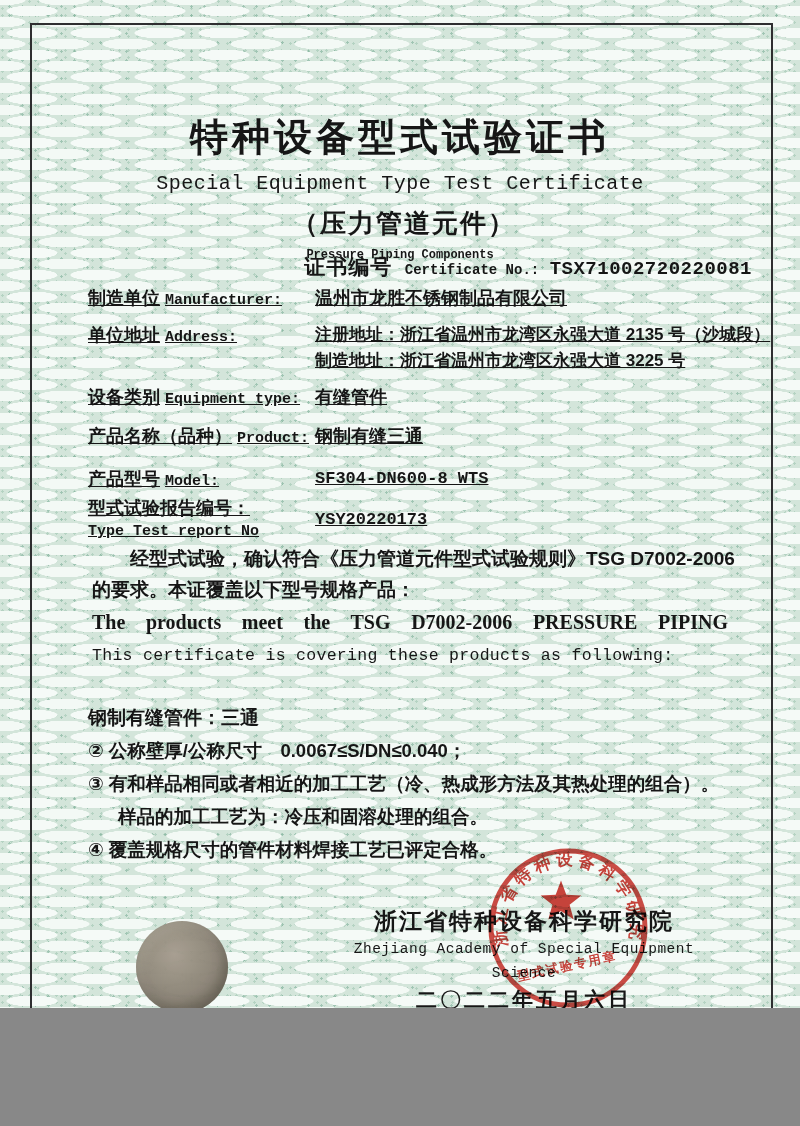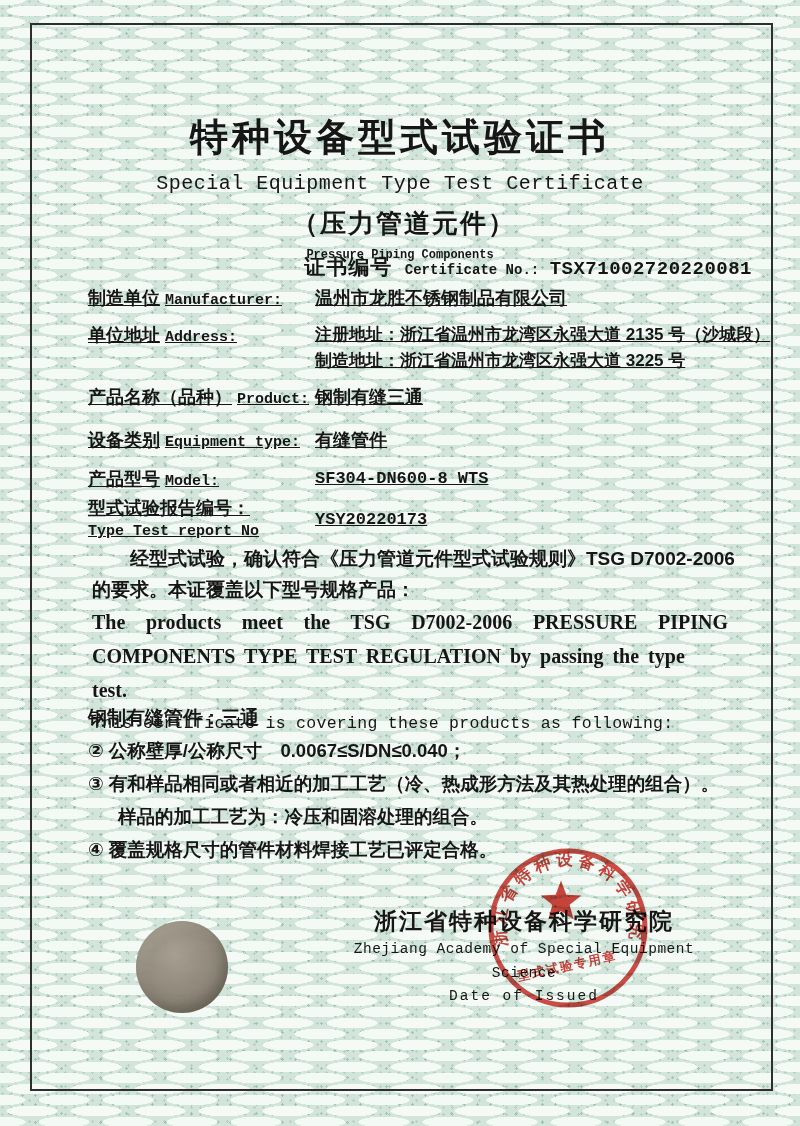--- a/index.html
+++ b/index.html
@@ -1,18 +1,18 @@
 <!DOCTYPE html>
 <html><head>
 <meta charset="utf-8">
 <style>
   html,body{margin:0;padding:0;background:#888;}
   .page{
     position:relative;
-    width:800px;height:1126px;
+    width:800px;height:1008px;
     margin:0 auto;
     overflow:hidden;
     color:#161616;
     font-family:"Liberation Sans","DejaVu Sans",sans-serif;
     background-color:#d3e5da;
     background-image:
       radial-gradient(ellipse 26px 5.5px at 50% 50%, #f5faf7 96%, rgba(245,250,247,0) 100%),
       radial-gradient(ellipse 26px 5.5px at 50% 50%, #f3f9f5 96%, rgba(243,249,245,0) 100%),
       radial-gradient(circle 1.4px at 50% 50%, rgba(110,165,140,.5) 95%, transparent 100%),
       radial-gradient(circle 1.1px at 50% 50%, rgba(130,180,155,.38) 95%, transparent 100%);
@@ -123,32 +123,32 @@
     <div class="frow row-address">
       <div class="flabel">
         <span>单位地址</span><span class="en mono">Address:</span>
       </div>
       <div class="fvalue">
         <div class="addr-line">注册地址：浙江省温州市龙湾区永强大道 2135 号（沙城段）</div>
         <div class="addr-line">制造地址：浙江省温州市龙湾区永强大道 3225 号</div>
       </div>
     </div>
 
+    <div class="frow row-equipment">
+      <div class="flabel">
+        <span>设备类别</span><span class="en mono">Equipment type:</span>
+      </div>
+      <div class="fvalue">有缝管件</div>
+    </div>
+
     <div class="frow row-product">
       <div class="flabel">
         <span>产品名称（品种）</span><span class="en mono">Product:</span>
       </div>
       <div class="fvalue">钢制有缝三通</div>
-    </div>
-
-    <div class="frow row-equipment">
-      <div class="flabel">
-        <span>设备类别</span><span class="en mono">Equipment type:</span>
-      </div>
-      <div class="fvalue">有缝管件</div>
     </div>
 
     <div class="frow row-model">
       <div class="flabel">
         <span>产品型号</span><span class="en mono">Model:</span>
       </div>
       <div class="fvalue mono">SF304-DN600-8 WTS</div>
     </div>
 
     <div class="frow row-report">
@@ -157,36 +157,36 @@
       </div>
       <div class="fvalue mono">YSY20220173</div>
     </div>
 
   </section>
 
   <section class="statement">
     <div class="st-cn indent">经型式试验，确认符合《压力管道元件型式试验规则》TSG D7002-2006</div>
     <div class="st-cn">的要求。本证覆盖以下型号规格产品：</div>
     <div class="st-en-b serif just">The products meet the TSG D7002-2006 PRESSURE PIPING</div>
-    <div class="st-en-b serif sp">COMPONENTS TYPE TEST REGULATION by passing the type test.</div>
     <div class="st-en-m mono">This certificate is covering these products as following:</div>
   </section>
 
   <section class="products">
     <div class="p-head">钢制有缝管件：三通</div>
     <ul class="p-list">
       <li>② 公称壁厚/公称尺寸　0.0067≤S/DN≤0.040；</li>
       <li>③ 有和样品相同或者相近的加工工艺（冷、热成形方法及其热处理的组合）。样品的加工工艺为：冷压和固溶处理的组合。</li>
       <li>④ 覆盖规格尺寸的管件材料焊接工艺已评定合格。</li>
     </ul>
   </section>
 
   <section class="issuer">
     <div class="iss-cn">浙江省特种设备科学研究院</div>
     <div class="iss-en mono">Zhejiang Academy of Special Equipment Science</div>
+    <div class="iss-date">二〇二二年五月六日</div>
     <div class="iss-date-en mono">Date of Issued</div>
   </section>
 
   <svg class="seal" viewBox="0 0 168 168" xmlns="http://www.w3.org/2000/svg">
     <circle cx="84" cy="84" r="77" fill="none" stroke="#cb342c" stroke-width="5" opacity="0.95"></circle>
     <defs>
       <path id="sealArc" d="M 24.8,105.6 A 63,63 0 1 1 143.2,105.6" fill="none"></path>
     </defs>
     <text fill="#cb342c" font-size="16.5" font-weight="700" letter-spacing="4.5" font-family="Liberation Sans, DejaVu Sans, sans-serif">
       <textPath href="#sealArc" startOffset="4">浙江省特种设备科学研究院</textPath>

